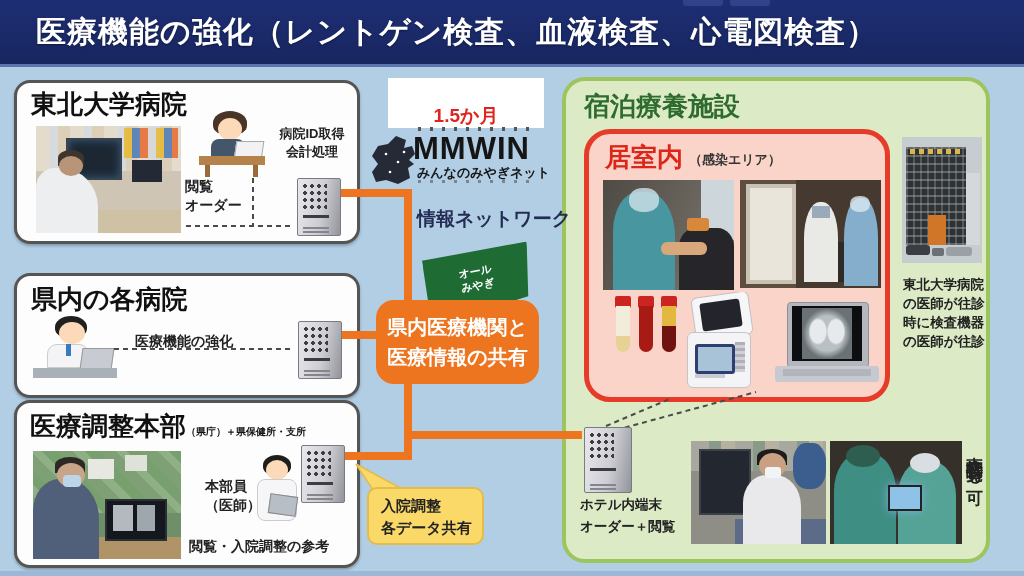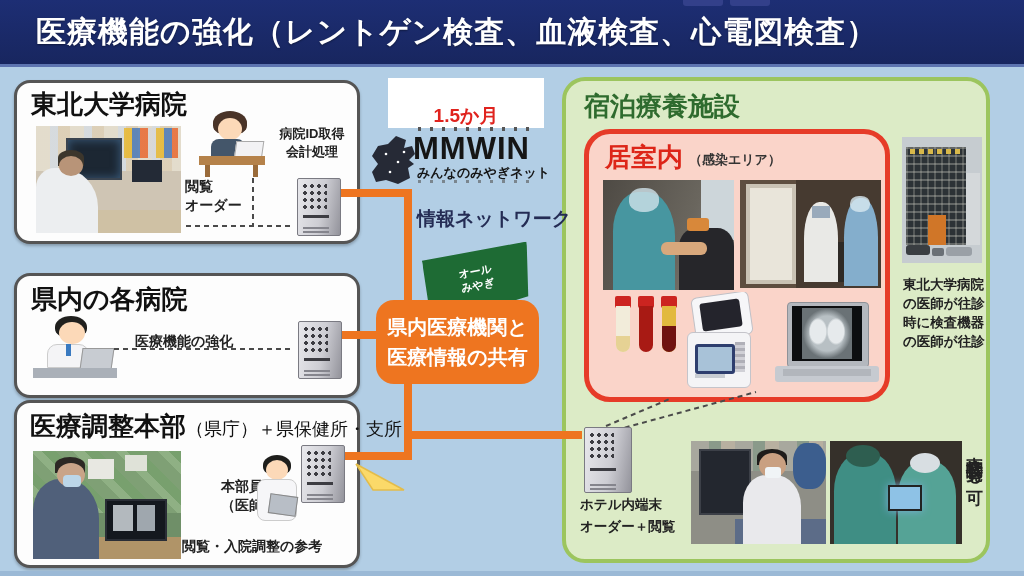--- a/index.html
+++ b/index.html
@@ -157,53 +157,53 @@
     <div class="lbl" style="left:118px;top:56px">医療機能の強化</div>
     <div class="server" style="left:281px;top:45px;width:44px;height:58px">
       <div class="vents"></div>
       <div class="slot"></div>
       <div class="foot"></div>
     </div>
   </div>
 
   <div class="wbox" style="left:14px;top:400px;width:340px;height:162px">
     <div class="boxtitle" style="left:13px;top:6px;font-size:26px">
-      <span>医療調整本部</span><span style="font-size:18px;font-weight:400">（県庁）＋県保健所・支所</span>
+      <span>医療調整本部</span><span style="font-size:10px;font-weight:700">（県庁）＋県保健所・支所</span>
     </div>
 
     <div class="ph" style="left:16px;top:48px;width:148px;height:108px;background:#6f8f68">
       <div style="left:0;top:0;width:148px;height:62px;background:repeating-linear-gradient(45deg,#7fa075 0 12px,#8fb084 12px 20px,#78a06e 20px 30px)"></div>
       <div style="left:55px;top:8px;width:26px;height:20px;background:#e8e8e2"></div>
       <div style="left:92px;top:4px;width:22px;height:16px;background:#dfe2d8"></div>
       <div style="left:66px;top:86px;width:82px;height:22px;background:#b09468"></div>
       <div style="left:0;top:28px;width:66px;height:80px;background:#50607a;border-radius:40% 50% 0 0"></div>
       <div style="left:22px;top:6px;width:30px;height:16px;background:#2c2824;border-radius:50% 50% 0 0"></div>
       <div style="left:24px;top:12px;width:28px;height:24px;background:#c9a488;border-radius:50%"></div>
       <div style="left:30px;top:24px;width:18px;height:12px;background:#bcd6e8;border-radius:4px"></div>
       <div style="left:72px;top:48px;width:58px;height:38px;background:#14181e;border:2px solid #2a2e36"></div>
       <div style="left:80px;top:54px;width:20px;height:26px;background:#cfd6da;opacity:.85"></div>
       <div style="left:104px;top:54px;width:18px;height:26px;background:#c2ccd2;opacity:.8"></div>
     </div>
-    <div class="lbl" style="left:204px;top:74px">
+    <div class="lbl" style="left:188px;top:74px">
       <span>本部員</span><br>
       <span>（医師）</span>
     </div>
 
     <div class="fig" style="left:232px;top:52px;width:56px;height:72px">
       <div style="left:14px;top:0;width:28px;height:20px;background:#1e1e1c;border-radius:50% 50% 40% 40%"></div>
       <div style="left:17px;top:5px;width:22px;height:20px;background:#fcd9b8;border-radius:50%"></div>
       <div style="left:8px;top:24px;width:40px;height:42px;background:#f6f6f8;border:1px solid #ccc;border-radius:8px;box-sizing:border-box"></div>
       <div style="left:20px;top:40px;width:26px;height:18px;background:#b8bec6;border:1px solid #888;transform:rotate(8deg)"></div>
     </div>
     <div class="server" style="left:284px;top:42px;width:44px;height:58px">
       <div class="vents"></div>
       <div class="slot"></div>
       <div class="foot"></div>
     </div>
-    <div class="lbl" style="left:165px;top:134px">閲覧・入院調整の参考</div>
+    <div class="lbl" style="left:172px;top:134px">閲覧・入院調整の参考</div>
   </div>
 
   <div id="dev-box">
     <br>
     <span>1.5か月</span>
   </div>
 
   <svg class="abs" style="left:368px;top:134px;z-index:6" width="50" height="54">
     <path d="M28,2 L38,6 L36,14 L44,12 L47,20 L41,26 L46,30 L40,34 L42,44 L30,50 L18,46 L8,48 L4,38 L10,30 L4,22 L10,12 L20,10 Z" fill="#262a36"></path>
     <circle cx="18" cy="20" r="1.3" fill="#fff"></circle>
@@ -222,20 +222,24 @@
       <span>オール</span><br>
       <span>みやぎ</span>
     </span>
   </div>
 
   <div id="share-box">
     <span>県内医療機関と</span><br>
     <span>医療情報の共有</span>
   </div>
 
+  <div id="bubble">
+    <span>入院調整</span><br>
+    <span>各データ共有</span>
+  </div>
 
   <div id="panel">
     <div id="panel-title">宿泊療養施設</div>
 
     <div id="red-box">
       <div id="room-title">居室内</div>
       <div id="room-sub">（感染エリア）</div>
 
       <div class="ph" style="left:14px;top:46px;width:131px;height:110px;background:linear-gradient(110deg,#4e4a44,#6a665e 60%,#8a8680)">
         <div style="left:98px;top:0;width:33px;height:60px;background:#cdd6da"></div>

